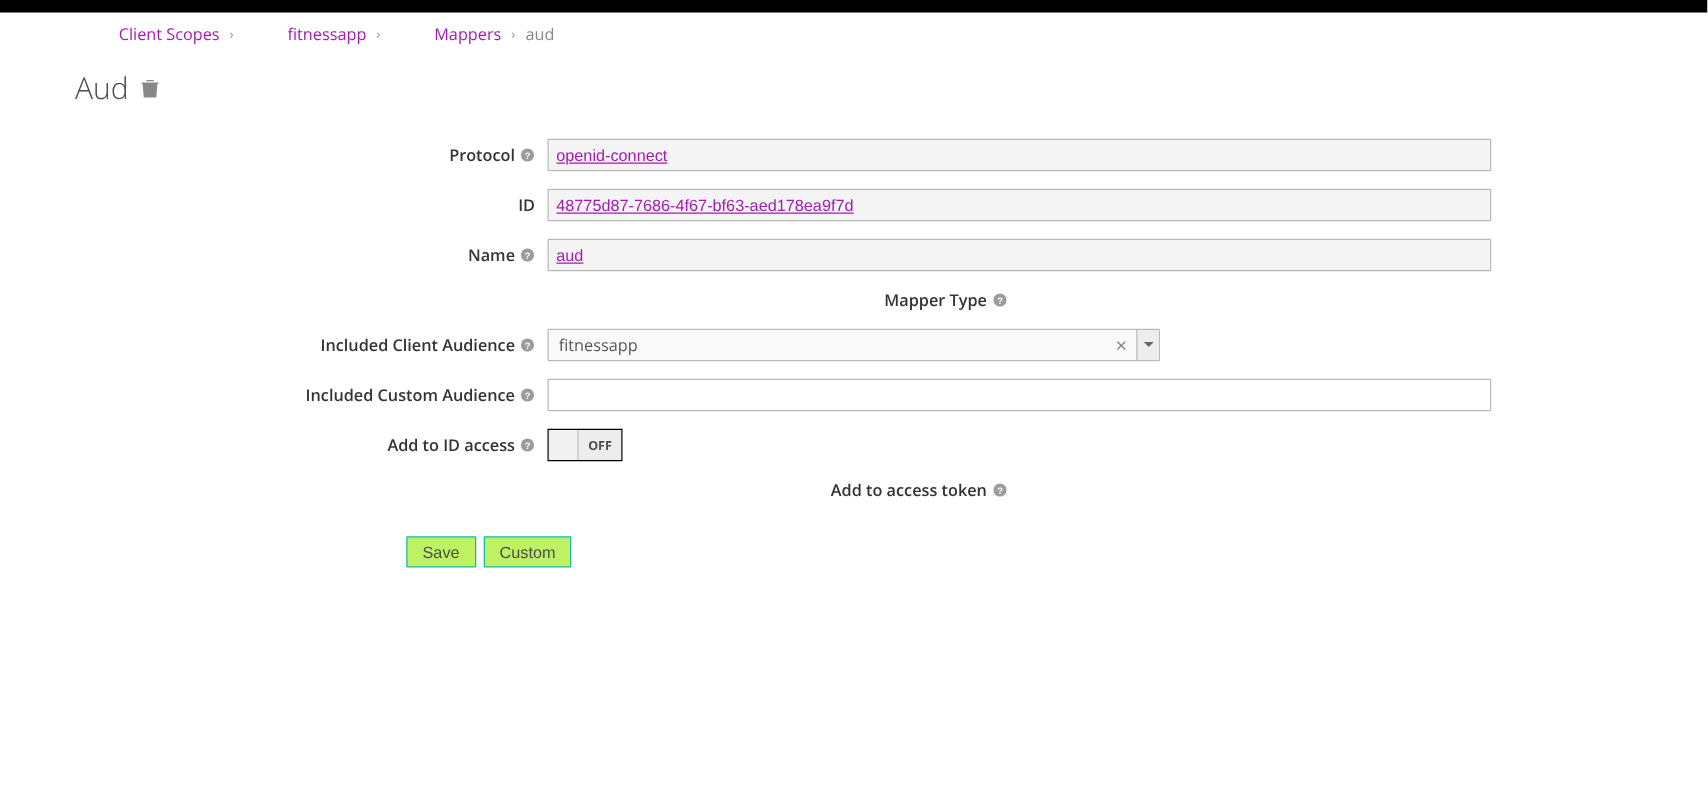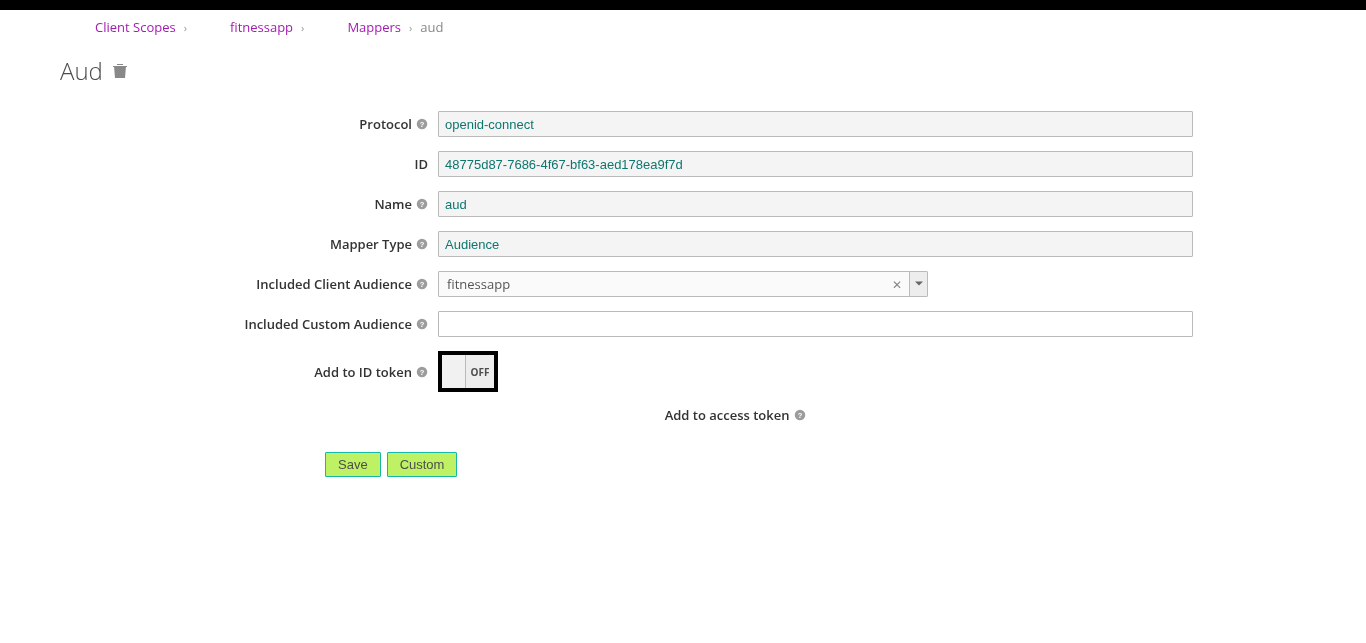--- a/index.html
+++ b/index.html
@@ -14,27 +14,27 @@
     .page-title { font-size: 24px; font-weight: 300; color: #4d4d4d; margin-bottom: 24px; display: flex; align-items: center; gap: 10px; }
     .trash-icon { cursor: pointer; display: inline-flex; fill: #888; }
     .form-row { display: flex; align-items: center; margin-bottom: 14px; justify-content: center; }
     .form-label { width: 265px; text-align: right; padding-right: 10px; font-size: 13px; font-weight: 600; color: #333; display: flex; justify-content: flex-end; align-items: center; gap: 4px; }
     .form-field { width: 755px; }
     .help-icon { display: inline-flex; fill: #9c9c9c; cursor: help; }
     input.text-input, .readonly-input {
       width: 100%; height: 26px; padding: 2px 6px; font-size: 13px;
       border: 1px solid #bababa; border-radius: 1px; background: #fff; color: #333;
     }
-    .readonly-input { background: #f4f4f4; color: #0f766e; cursor: not-allowed; }
+    .readonly-input { background: #f4f4f4; color: #a21caf; cursor: not-allowed; text-decoration: underline; }
     .select-combo { display: flex; width: 490px; height: 26px; border: 1px solid #bababa; border-radius: 1px; background: #fafafa; }
     .select-value { flex: 1; padding: 3px 8px; color: #555; font-size: 13px; }
     .select-clear { width: 24px; display: flex; align-items: center; justify-content: center; color: #888; cursor: pointer; font-size: 12px; }
     .select-caret { width: 18px; display: flex; align-items: center; justify-content: center; border-left: 1px solid #bababa; background: #ededed; cursor: pointer; }
     .select-caret svg { fill: #666; }
-    .toggle { width: 60px; height: 41px; border: 4px solid #000000; border-radius: 0; display: flex; overflow: hidden; cursor: pointer; user-select: none; }
+    .toggle { width: 60px; height: 26px; border: 1px solid #000000; border-radius: 0; display: flex; overflow: hidden; cursor: pointer; user-select: none; }
     .toggle .handle { width: 24px; background: #f1f1f1; border: 0; }
     .toggle .label-part { flex: 1; display: flex; align-items: center; justify-content: center; font-size: 10px; font-weight: 700; }
     .toggle.off .label-part { background: #ededed; color: #4d4d4d; }
     .toggle.off { flex-direction: row; }
     .toggle.off .handle { border-right: 1px solid #bababa; }
     .toggle.on .label-part { background: #39a5dc; color: #fff; }
     .toggle.on { flex-direction: row; }
     .toggle.on .handle { border-left: 1px solid #bababa; }
     .button-row { margin-top: 28px; margin-left: 265px; display: flex; gap: 6px; }
     .btn { padding: 4px 12px; font-size: 13px; border: 1px solid #14b8a6; background: #bef264; color: #4d4d4d; border-radius: 1px; cursor: pointer; }
@@ -113,23 +113,20 @@
   <div class="form-row">
     <div class="form-label">
       <span>Mapper Type</span>
       <span class="help-icon">
         <svg width="12" height="12" viewBox="0 0 16 16">
             <circle cx="8" cy="8" r="7" fill="#9c9c9c"></circle>
             <text x="8" y="12" text-anchor="middle" fill="#fff" font-size="10" font-family="Arial" font-weight="bold">?</text>
           </svg>
       </span>
     </div>
-    <div class="form-field">
-      <input type="text" class="readonly-input" readonly="" value="Audience" style="">
-    </div>
   </div>
 
   <div class="form-row">
     <div class="form-label">
       <span>Included Client Audience</span>
       <span class="help-icon">
         <svg width="12" height="12" viewBox="0 0 16 16">
             <circle cx="8" cy="8" r="7" fill="#9c9c9c"></circle>
             <text x="8" y="12" text-anchor="middle" fill="#fff" font-size="10" font-family="Arial" font-weight="bold">?</text>
           </svg>
@@ -158,21 +155,21 @@
           </svg>
       </span>
     </div>
     <div class="form-field">
       <input type="text" class="text-input" value="" style="">
     </div>
   </div>
 
   <div class="form-row">
     <div class="form-label">
-      <span>Add to ID token</span>
+      <span>Add to ID access</span>
       <span class="help-icon">
         <svg width="12" height="12" viewBox="0 0 16 16">
             <circle cx="8" cy="8" r="7" fill="#9c9c9c"></circle>
             <text x="8" y="12" text-anchor="middle" fill="#fff" font-size="10" font-family="Arial" font-weight="bold">?</text>
           </svg>
       </span>
     </div>
     <div class="form-field">
       <div class="toggle off">
         <div class="handle"></div>

